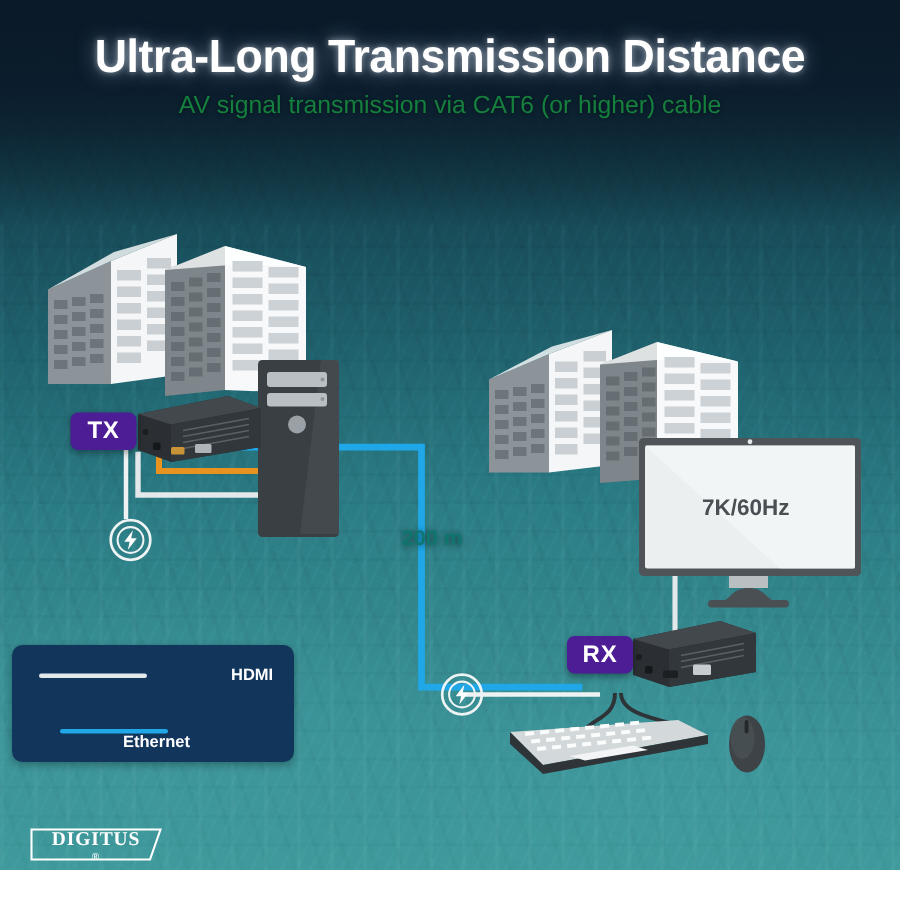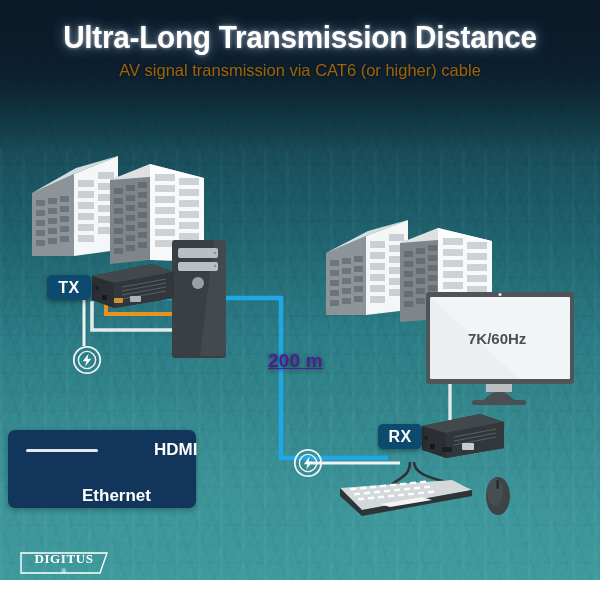--- a/index.html
+++ b/index.html
@@ -59,56 +59,55 @@
     margin:0;padding-top:20px;
     font-size:31px;font-weight:bold;
     letter-spacing:-.3px;
     color:#ffffff;
     text-shadow:0 0 14px rgba(200,225,255,.55), 0 0 4px rgba(255,255,255,.5);
     transform:scaleX(.96);
   }
   .subtitle{
     margin:4px 0 0 0;
     font-size:16.5px;font-weight:normal;line-height:1.32;
-    color:#a16207;
+    color:#15803d;
     text-shadow:0 1px 3px rgba(0,0,0,.45);
   }
   
   .abs{position:absolute;}
   
   .badge{
     position:absolute;
-    background:#0c4a6e;
+    background:#4c1d95;
     color:#fff;
     font-weight:bold;
     border-radius:5px;
     display:flex;align-items:center;justify-content:center;
     box-shadow:0 2px 5px rgba(0,0,0,.35);
     letter-spacing:.5px;
   }
   
   .dist-label{
     position:absolute;
-    color:#4c1d95;font-weight:bold;font-size:19px;
+    color:#0f766e;font-weight:bold;font-size:14px;
     text-shadow:0 1px 4px rgba(0,0,0,.5);
     letter-spacing:.2px;
-    text-decoration:underline;
   }
   
   .legend{
     position:absolute;left:8px;top:430px;width:188px;height:78px;
     background:#12355c;border-radius:7px;
     box-shadow:0 2px 6px rgba(0,0,0,.3);
   }
   .legend-row{
     position:absolute;left:18px;height:16px;display:flex;align-items:center;
   }
   .legend-swatch{width:72px;height:3px;border-radius:2px;display:block;}
   .legend-label{
-    margin-left:16px;color:#ffffff;font-weight:bold;font-size:17px;
+    margin-left:16px;color:#ffffff;font-weight:bold;font-size:11px;
     white-space:nowrap;
     padding-left:40px;
   }
   
   .logo{
     position:absolute;left:20px;top:552px;
     width:88px;height:22px;
   }
   .logo-text{
     position:absolute;left:0;top:0;width:88px;height:22px;

